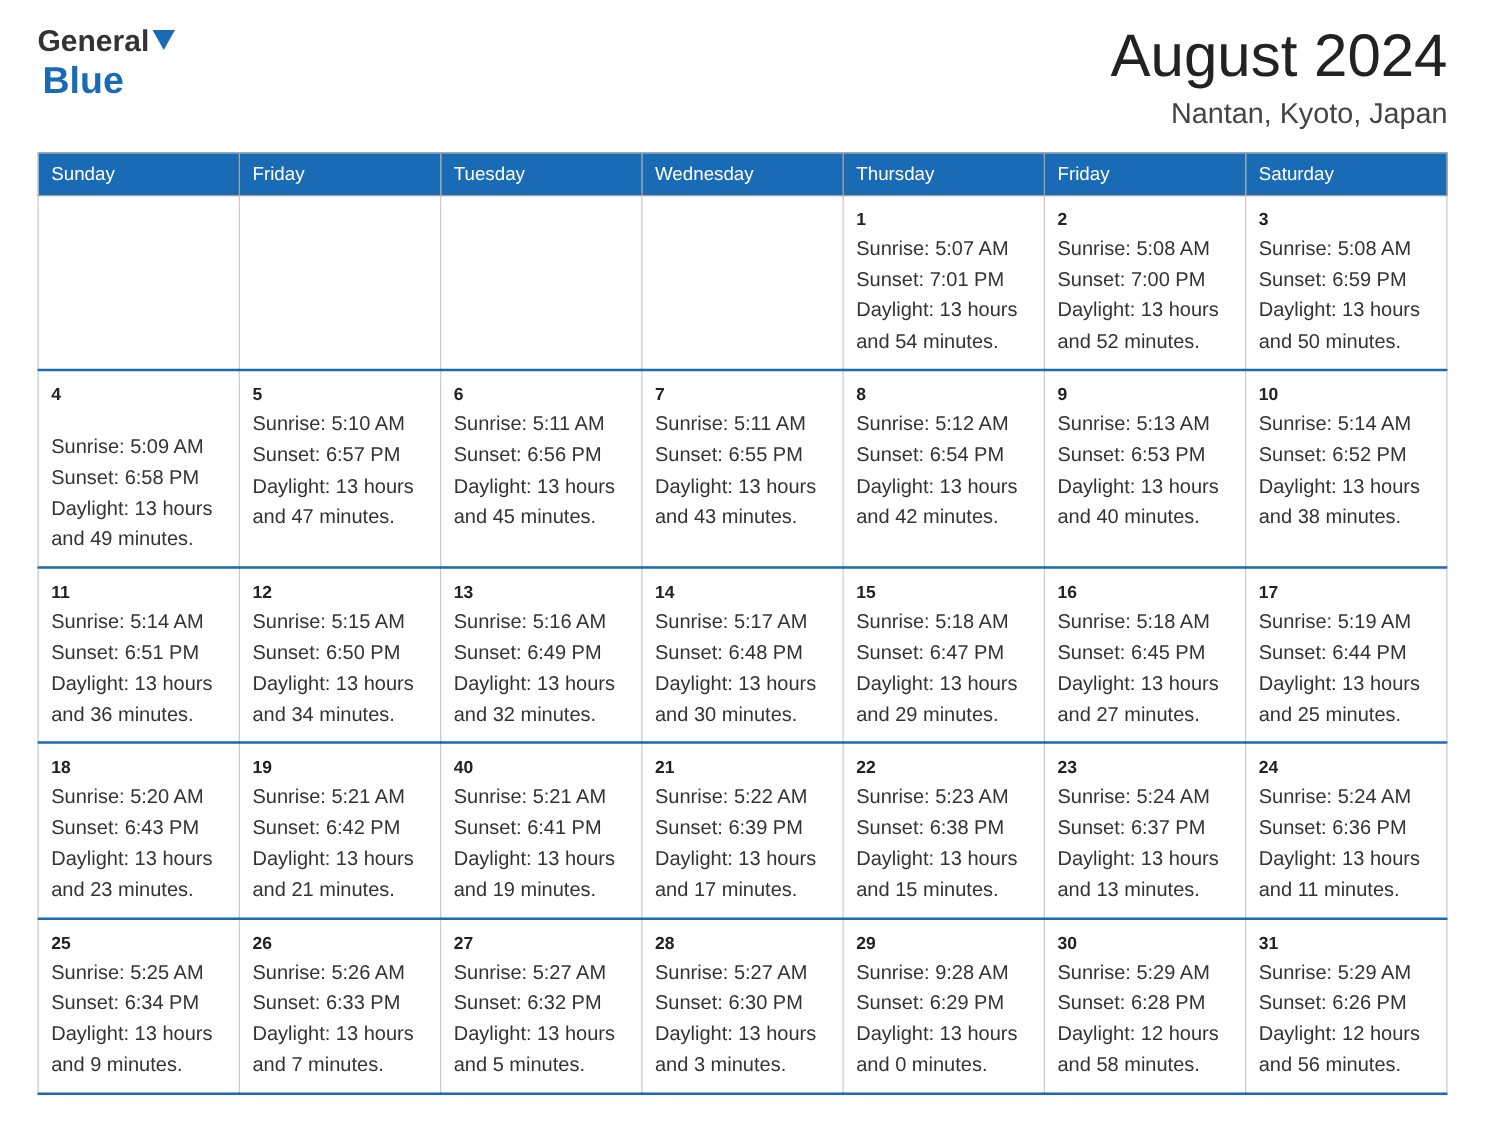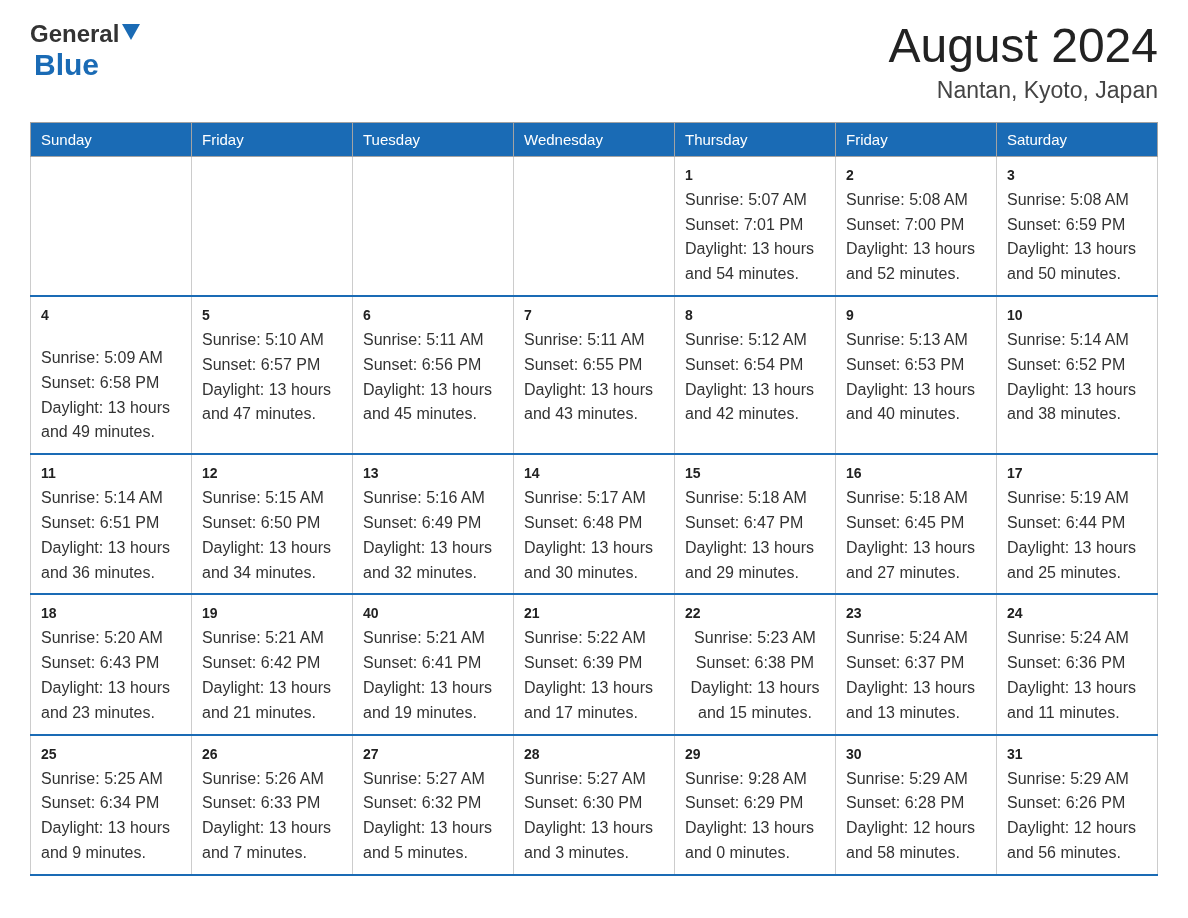--- a/index.html
+++ b/index.html
@@ -268,21 +268,21 @@
         </td>
         <td>
           <div class="day-num">21</div>
           <div class="day-info" style="white-space: pre-line;">Sunrise: 5:22 AM
 Sunset: 6:39 PM
 Daylight: 13 hours
 and 17 minutes.</div>
         </td>
         <td>
           <div class="day-num">22</div>
-          <div class="day-info" style="white-space: pre-line; text-align: center;">Sunrise: 5:23 AM
+          <div class="day-info" style="white-space: pre-line;">Sunrise: 5:23 AM
 Sunset: 6:38 PM
 Daylight: 13 hours
 and 15 minutes.</div>
         </td>
         <td>
           <div class="day-num">23</div>
           <div class="day-info" style="white-space: pre-line;">Sunrise: 5:24 AM
 Sunset: 6:37 PM
 Daylight: 13 hours
 and 13 minutes.</div>

